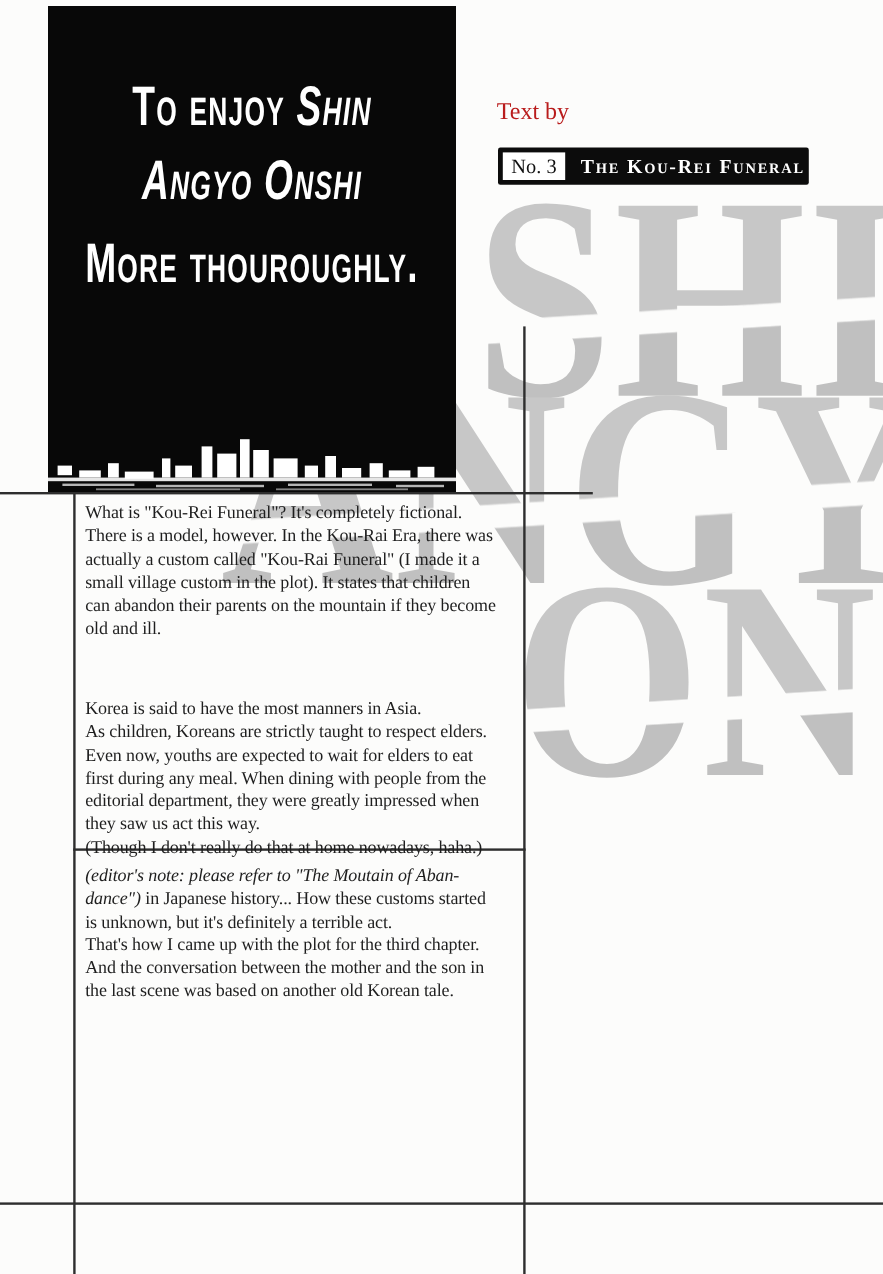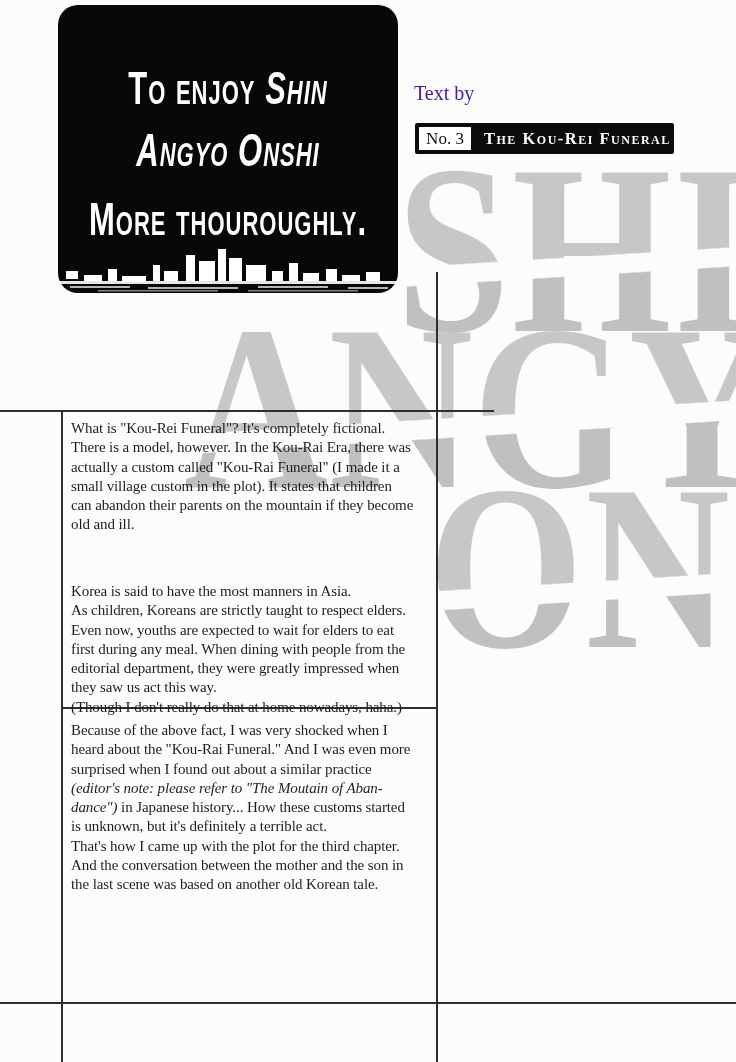--- a/index.html
+++ b/index.html
@@ -21,38 +21,38 @@
     -webkit-background-clip:text; background-clip:text;
     transform:scaleY(1.18); transform-origin:top left;
     letter-spacing:2px; white-space:pre; user-select:none;
   }
   .wm1 { left:396px; top:128px; font-size:205px; }
   .wm2 { left:184px; top:290px; font-size:200px; letter-spacing:0px; }
   .wm3 { left:428px; top:450px; font-size:200px; }
 
   
   .title-box {
-    position:absolute; left:58px; top:5px; width:340px; height:288px;
-    background:#080808; z-index:2;border-radius:20px;
+    position:absolute; left:40px; top:5px; width:340px; height:405px;
+    background:#080808; z-index:2;
   }
   .title-line {
     position:absolute; left:0; width:100%; height:40px;
     display:flex; justify-content:center; align-items:center;
     color:#fff; font-family:"Liberation Sans", sans-serif;
     font-weight:700; font-variant:small-caps; font-size:31px;
     letter-spacing:1px; transform:scaleY(1.5); white-space:pre;
   }
   .tl1 { top:64px; } .tl2 { top:126px; } .tl3 { top:195px; }
   .ital { font-style:italic; }
   .skyline { position:absolute; left:0; bottom:0; width:340px; height:62px; }
 
   
   .byline {
     position:absolute; left:414px; top:82px; z-index:2;
-    display:flex; align-items:center; gap:17px; color:#4c1d95;
+    display:flex; align-items:center; gap:17px; color:#b91c1c;
   }
   .text-by { font-size:20px; }
   .author  { font-size:27px; font-weight:700; font-variant:small-caps; letter-spacing:1px; }
   .chapter-bar {
     position:absolute; left:415px; top:123px; width:259px; height:31px;
     background:#0c0c0c; border-radius:2px; z-index:2;
     display:flex; align-items:center;
   }
   .chapter-no {
     margin-left:4px; width:52px; height:23px; background:#fff;
@@ -145,23 +145,20 @@
 small village custom in the plot). It states that children
 can abandon their parents on the mountain if they become
 old and ill.</span></div>
   <div class="para p2"><span>Korea is said to have the most manners in Asia.
 As children, Koreans are strictly taught to respect elders.
 Even now, youths are expected to wait for elders to eat
 first during any meal. When dining with people from the
 editorial department, they were greatly impressed when
 they saw us act this way.
 (Though I don't really do that at home nowadays, haha.)</span></div>
-  <div class="para p3"><span>Because of the above fact, I was very shocked when I
-heard about the "Kou-Rai Funeral." And I was even more
-surprised when I found out about a similar practice
-</span><em>(editor's note: please refer to "The Moutain of Aban-
+  <div class="para p3"><em>(editor's note: please refer to "The Moutain of Aban-
 dance")</em><span> in Japanese history... How these customs started
 is unknown, but it's definitely a terrible act.
 That's how I came up with the plot for the third chapter.
 And the conversation between the mother and the son in
 the last scene was based on another old Korean tale.</span></div>
 
 </div>
 
 </body></html>

